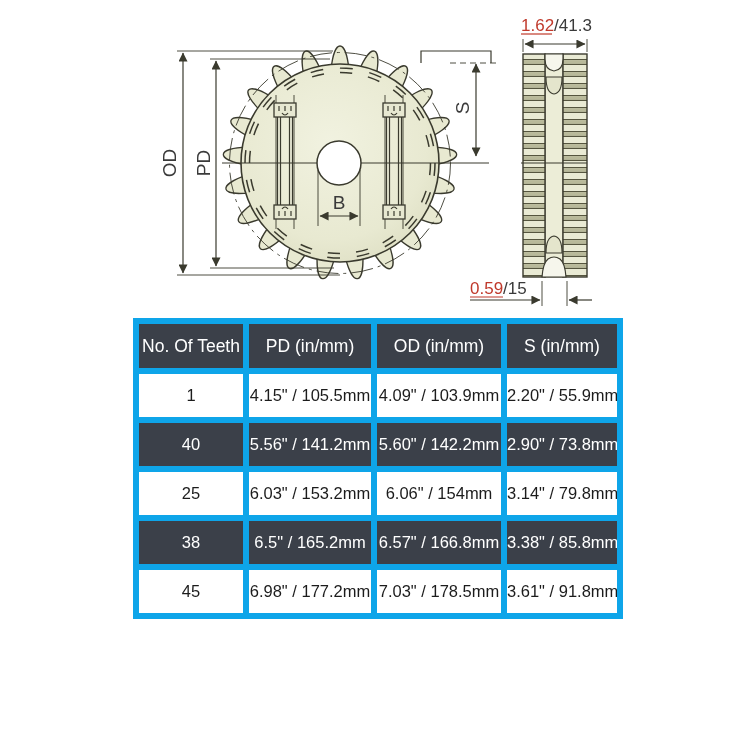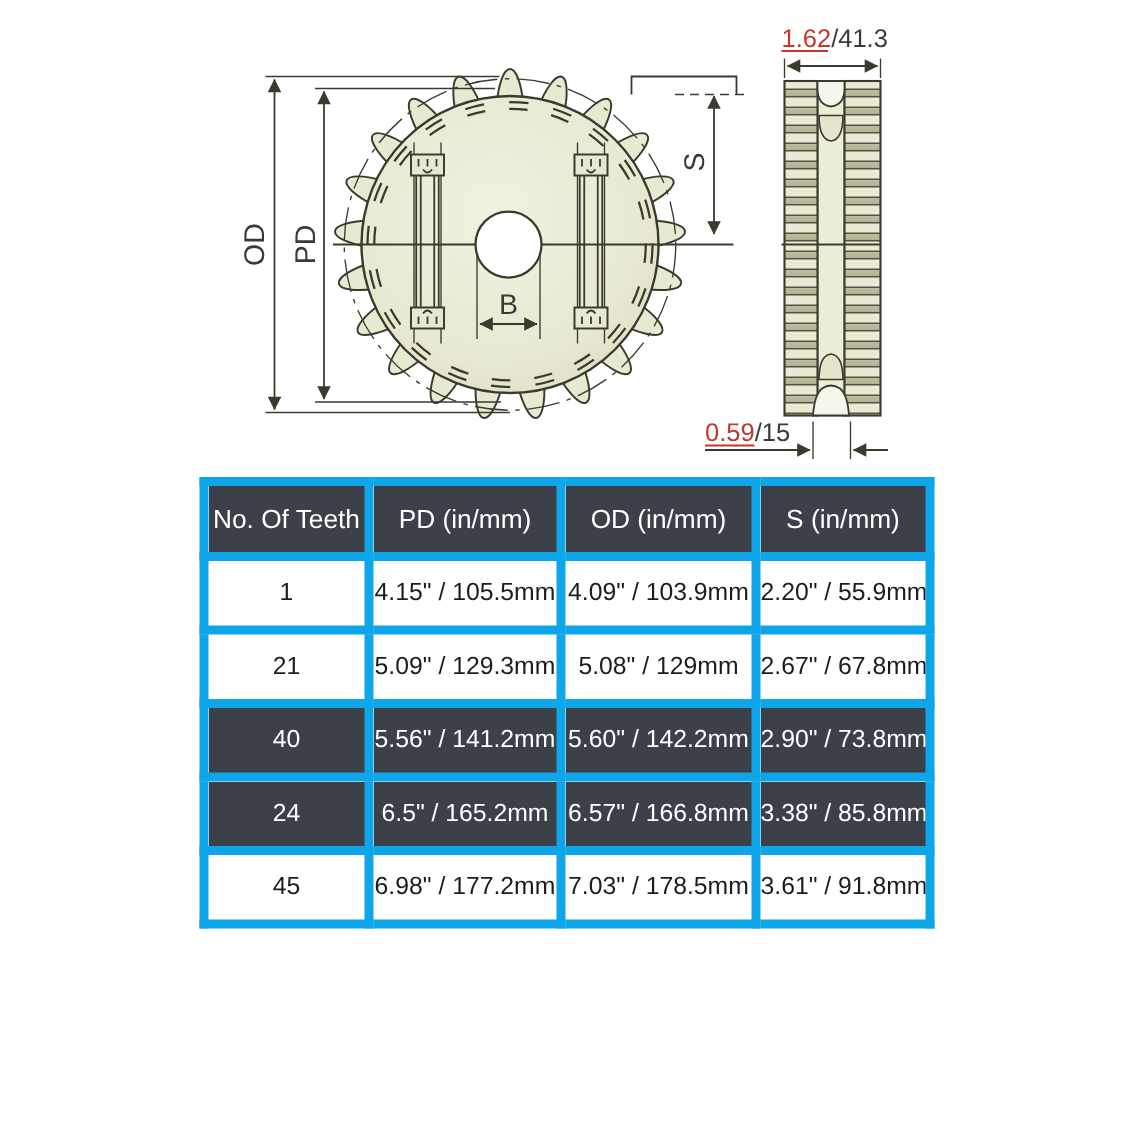--- a/index.html
+++ b/index.html
@@ -174,34 +174,34 @@
         <th>S (in/mm)</th>
       </tr>
     </thead>
     <tbody>
       <tr>
         <td>1</td>
         <td>4.15" / 105.5mm</td>
         <td>4.09" / 103.9mm</td>
         <td>2.20" / 55.9mm</td>
       </tr>
-      <tr>
-        <td>21</td>
-        <td>5.09" / 129.3mm</td>
-        <td>5.08" / 129mm</td>
-        <td>2.67" / 67.8mm</td>
-      </tr>
       <tr class="dark">
         <td>40</td>
         <td>5.56" / 141.2mm</td>
         <td>5.60" / 142.2mm</td>
         <td>2.90" / 73.8mm</td>
       </tr>
+      <tr>
+        <td>25</td>
+        <td>6.03" / 153.2mm</td>
+        <td>6.06" / 154mm</td>
+        <td>3.14" / 79.8mm</td>
+      </tr>
       <tr class="dark">
-        <td>24</td>
+        <td>38</td>
         <td>6.5" / 165.2mm</td>
         <td>6.57" / 166.8mm</td>
         <td>3.38" / 85.8mm</td>
       </tr>
       <tr>
         <td>45</td>
         <td>6.98" / 177.2mm</td>
         <td>7.03" / 178.5mm</td>
         <td>3.61" / 91.8mm</td>
       </tr>

